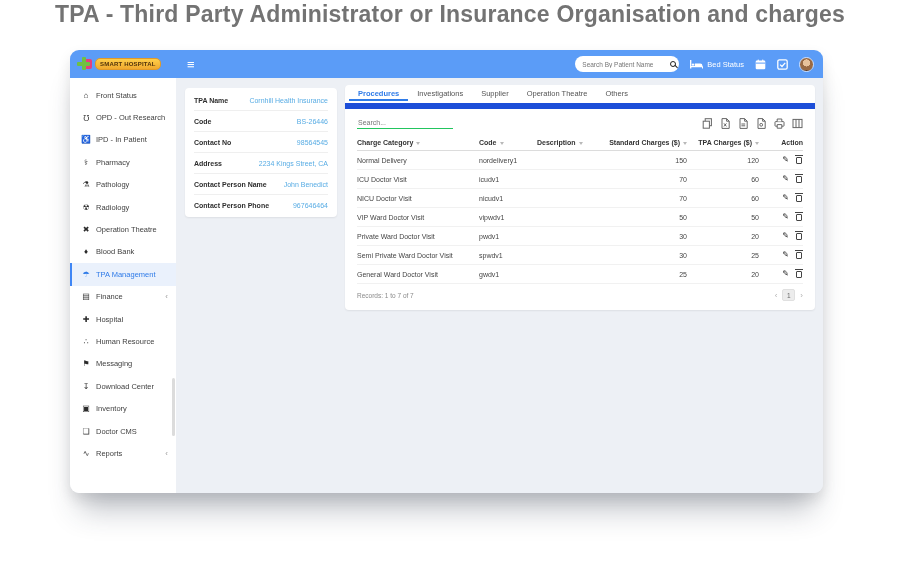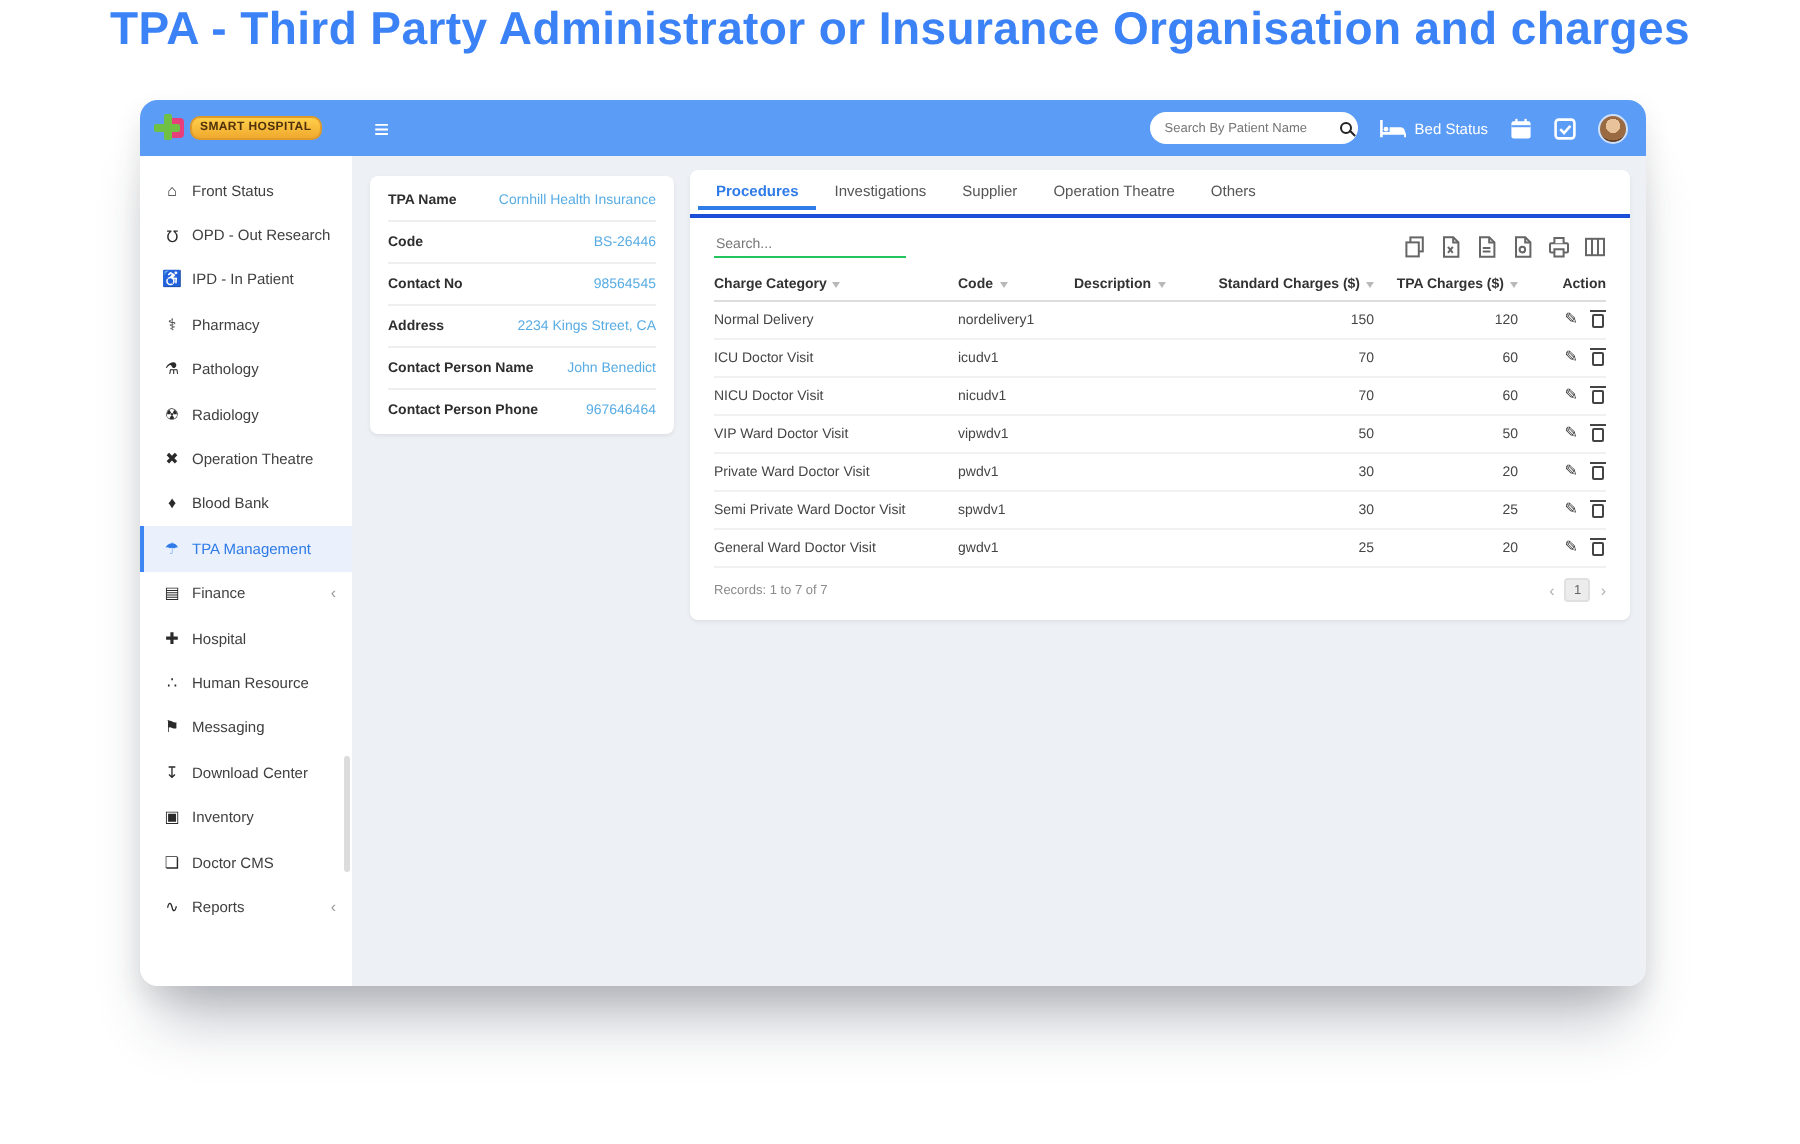--- a/index.html
+++ b/index.html
@@ -1,18 +1,18 @@
 <!DOCTYPE html>
 <html><head>
 <meta charset="utf-8">
 <style>
   * { margin:0; padding:0; box-sizing:border-box; }
   html,body { width:900px; height:572px; background:#fff; font-family:"Liberation Sans", sans-serif; overflow:hidden; position:relative; }
 
-  .page-title { position:absolute; top:1px; left:0; right:0; text-align:center; font-size:23px; font-weight:bold; color:#3b82f6; letter-spacing:.2px; }
+  .page-title { position:absolute; top:1px; left:0; right:0; text-align:center; font-size:23px; font-weight:bold; color:#737373; letter-spacing:.2px; }
 
   .window { position:absolute; left:70px; top:50px; width:753px; height:443px; border-radius:9px; background:#edf0f5;
             box-shadow:0 26px 28px -10px rgba(40,50,70,.30), 0 6px 14px rgba(0,0,0,.10); }
 
   
   .app-header { height:28px; background:#5b9cf7; border-radius:9px 9px 0 0; display:flex; align-items:center; }
   .logo-area { width:106px; display:flex; align-items:center; gap:4px; padding-left:7px; flex:0 0 auto; }
   .logo-mark { position:relative; width:14px; height:14px; flex:0 0 auto; }
   .logo-pink { position:absolute; right:-1px; top:2px; width:9px; height:10px; background:#e73f7c; border-radius:2px; }
   .logo-plus { position:absolute; left:0; top:0; width:13px; height:13px; }
@@ -44,21 +44,21 @@
 
   
   .tpa-card { position:absolute; left:9px; top:10px; width:152px; background:#fff; border-radius:4px; box-shadow:0 1px 2px rgba(0,0,0,.07); padding:2px 9px; }
   .tpa-row { display:flex; justify-content:space-between; align-items:center; padding:6.5px 0; border-bottom:1px solid #efefef; font-size:7px; }
   .tpa-row:last-child { border-bottom:none; }
   .tpa-label { font-weight:bold; color:#2e2e2e; white-space:nowrap; }
   .tpa-value { color:#58ace4; text-align:right; white-space:nowrap; padding-left:4px; }
 
   
   .panel { position:absolute; left:169px; top:7px; right:8px; background:#fff; border-radius:4px; box-shadow:0 1px 2px rgba(0,0,0,.07); padding-bottom:2px; }
-  .tabs { display:flex; border-bottom:2px solid #1d4ed8; padding:2px 4px; height:24px; }
+  .tabs { display:flex; border-bottom:6px solid #1d4ed8; padding:2px 4px; height:24px; }
   .tab { padding:0 9px; display:flex; align-items:center; font-size:7.5px; color:#555; border-bottom:2px solid transparent; cursor:pointer; white-space:nowrap; }
   .tab.active { color:#2f7be8; border-bottom-color:#2f7be8; font-weight:bold; }
 
   .panel-tools { display:flex; justify-content:space-between; align-items:flex-end; padding:8px 12px 5px; }
   .search-input { width:96px; border:none; border-bottom:1px solid #22c55e; font-size:7px; padding:2px 1px; outline:none; background:transparent; color:#444; font-family:Liberation Sans, sans-serif; }
   .export-icons { display:flex; gap:7px; align-items:center; }
   .export-icons svg { display:block; cursor:pointer; }
 
   .table { padding:0 12px; }
   .thead { display:flex; border-bottom:1px solid #dcdcdc; padding:5px 0 4px; font-size:7px; font-weight:bold; color:#333; align-items:center; }

